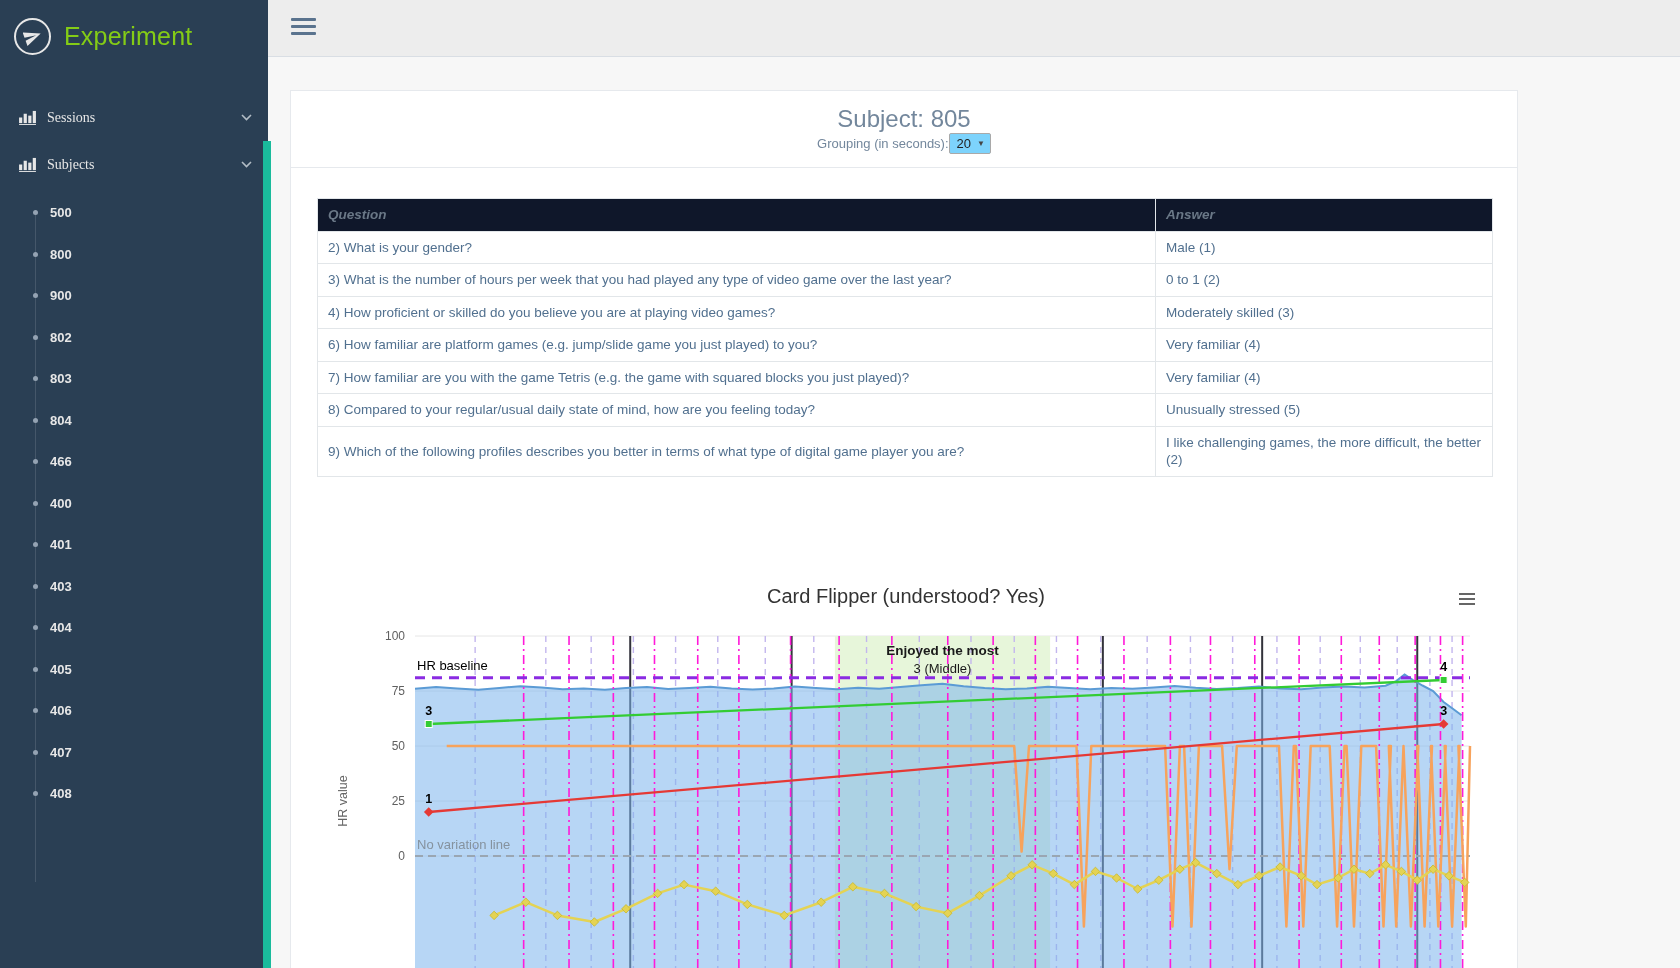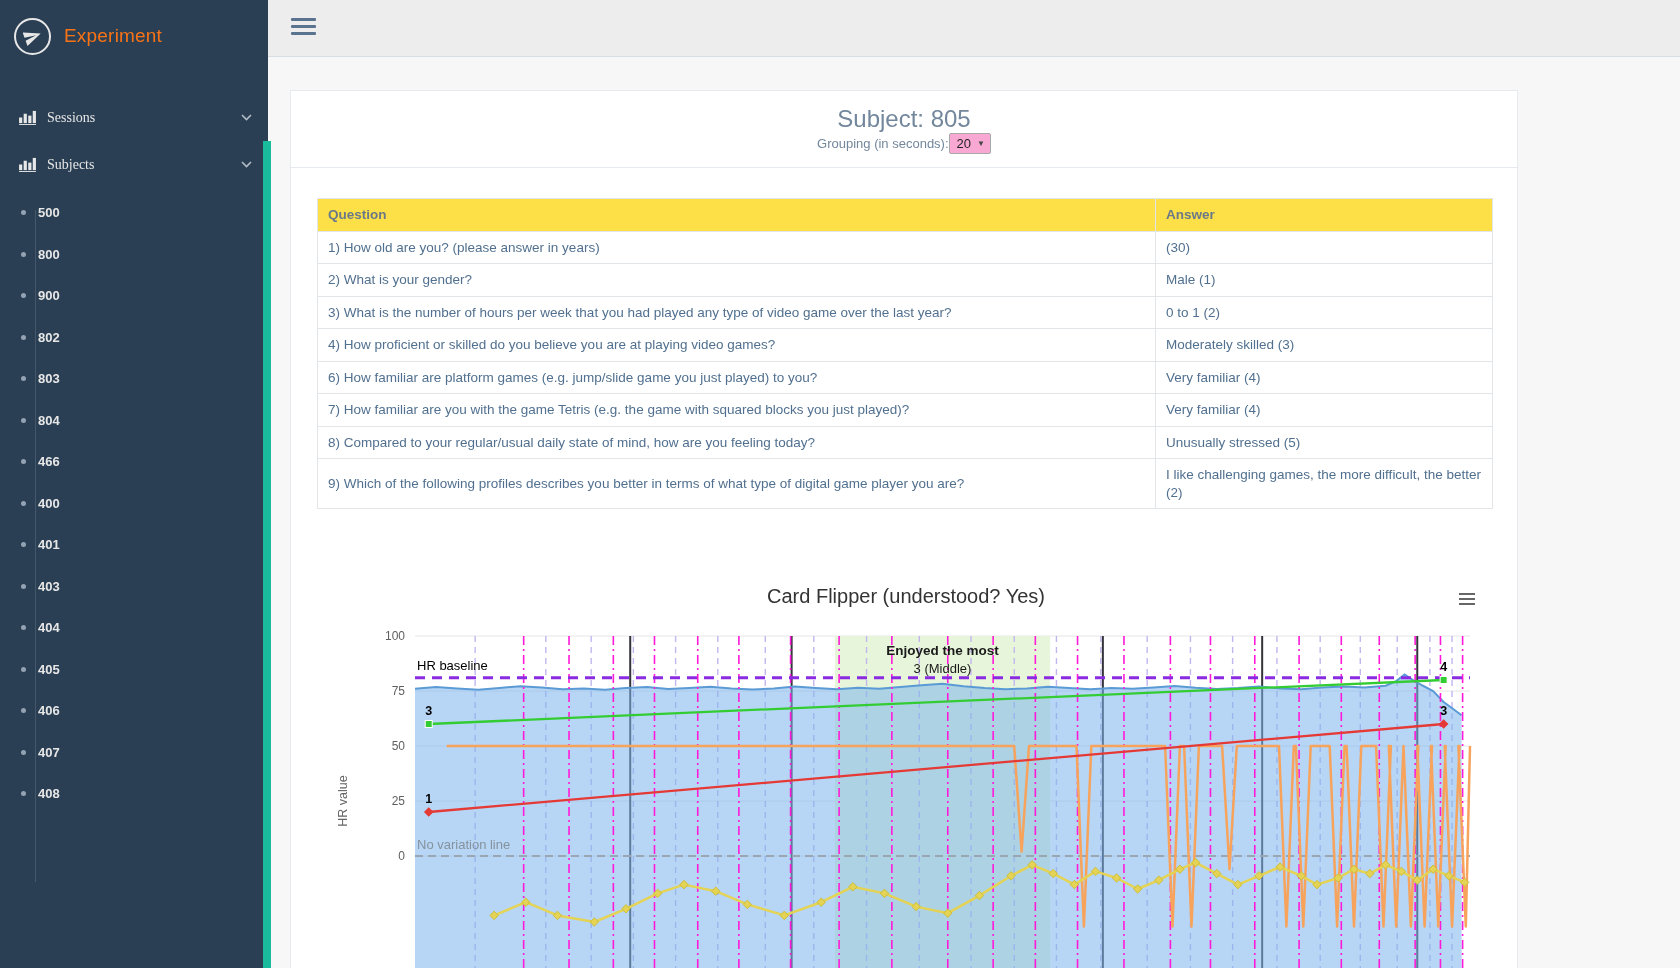--- a/index.html
+++ b/index.html
@@ -4,56 +4,56 @@
 <style>
   * { margin:0; padding:0; box-sizing:border-box; }
   html,body { width:1680px; height:968px; overflow:hidden; }
   body { position:relative; background:#F7F7F7; font-family:"Liberation Sans",sans-serif; }
 
   
   .sidebar { position:absolute; left:0; top:0; width:268px; height:968px; background:#2A3F54; }
   .brand { display:flex; align-items:center; gap:13px; padding:16px 14px; height:72px; cursor:pointer; }
   .brand-icon { width:37px; height:37px; min-width:37px; border:2px solid #E7E7E7; border-radius:50%;
                 display:flex; align-items:center; justify-content:center; }
-  .brand-text { color:#f97316; font-size:19px; font-weight:400; letter-spacing:0.2px; }
+  .brand-text { color:#84cc16; font-size:25px; font-weight:400; letter-spacing:0.2px; }
   .side-nav { padding-top:22px; }
   .nav-item { display:flex; align-items:center; height:47px; padding:0 16px 0 19px;
               color:#E7E7E7; font-size:14px; font-weight:500; cursor:pointer;font-family:Liberation Serif, serif; }
   .nav-ic { width:28px; display:flex; align-items:center; }
   .chev { margin-left:auto; opacity:.8; display:flex; align-items:center; }
   .subj-list { list-style:none; margin-top:4px; position:relative; }
   .subj-list::before { content:''; position:absolute; left:35px; top:18px; height:672px; width:1px;
                        background:rgba(255,255,255,0.13); }
-  .subj { display:flex; align-items:center; height:41.5px; padding-left:21px; color:#E7E7E7;
+  .subj { display:flex; align-items:center; height:41.5px; padding-left:33px; color:#E7E7E7;
           font-size:13px; font-weight:600; cursor:pointer; position:relative; }
   .dot { width:5px; height:5px; min-width:5px; border-radius:50%; background:#94A3B3; margin-right:12px; position:relative; }
   .accent-bar { position:absolute; left:263px; top:141px; width:8px; height:827px; background:#1ABB9C; z-index:20; }
 
   
   .topnav { position:absolute; left:268px; top:0; width:1412px; height:57px; background:#EDEDED;
             border-bottom:1px solid #D9DEE4; }
   .hamburger { position:absolute; left:23px; top:18px; width:25px; cursor:pointer; }
   .hamburger span { display:block; height:3px; background:#5A738E; margin-bottom:4px; border-radius:1px; }
 
   
   .card { position:absolute; left:290px; top:90px; width:1228px; height:1200px; background:#FFFFFF;
           border:1px solid #E6E9ED; }
   .card-head { display:flex; justify-content:space-between; align-items:center;
                padding:14px 26px 13px 26px; border-bottom:1px solid #E6E9ED;flex-direction:column; }
   .page-title { font-size:24px; color:#73879C; font-weight:400; }
   .grouping { display:flex; align-items:center; gap:0; font-size:13px; color:#73879C; }
   .g-select { display:flex; align-items:center; gap:6px; border:1px solid #A9A9A9; border-radius:2px;
-              background:#f9a8d4; padding:2px 5px 2px 7px; font-size:13px; color:#222; cursor:pointer; }
+              background:#7dd3fc; padding:2px 5px 2px 7px; font-size:13px; color:#222; cursor:pointer; }
   .g-select .arr { font-size:8px; color:#444; }
 
   
   .qtable { width:1176px; margin:30px 26px 0 26px; border-collapse:collapse; }
   .qtable th, .qtable td { border:1px solid #E2E6E9; padding:7px 10px; text-align:left;
                            font-size:13.5px; line-height:1.3; }
-  .qtable th { background:#fde047; color:#6A7887; font-weight:bold; }
+  .qtable th { background:#0f172a; color:#6A7887; font-weight:bold;font-style:italic; }
   .qtable td { color:#51708F; background:#fff; }
   .col-q { width:838px; }
 
   
   .chart-wrap { position:absolute; top:480px; left:26px; width:1176px; height:520px; }
   #hr-chart { display:block; }
   #hr-chart text { font-family:"Liberation Sans",sans-serif; }
   .chart-export { position:absolute; right:18px; top:22px; width:16px; cursor:pointer; }
   .chart-export span { display:block; height:2px; background:#666; margin-bottom:3px; }
 </style>
@@ -191,24 +191,20 @@
   </div>
 
   <table class="qtable">
     <thead>
       <tr>
         <th class="col-q">Question</th>
         <th>Answer</th>
       </tr>
     </thead>
     <tbody>
-      <tr>
-          <td>1) How old are you? (please answer in years)</td>
-          <td>(30)</td>
-        </tr>
       <tr>
           <td>2) What is your gender?</td>
           <td>Male (1)</td>
         </tr>
       <tr>
           <td>3) What is the number of hours per week that you had played any type of video game over the last year?</td>
           <td>0 to 1 (2)</td>
         </tr>
       <tr>
           <td>4) How proficient or skilled do you believe you are at playing video games?</td>

